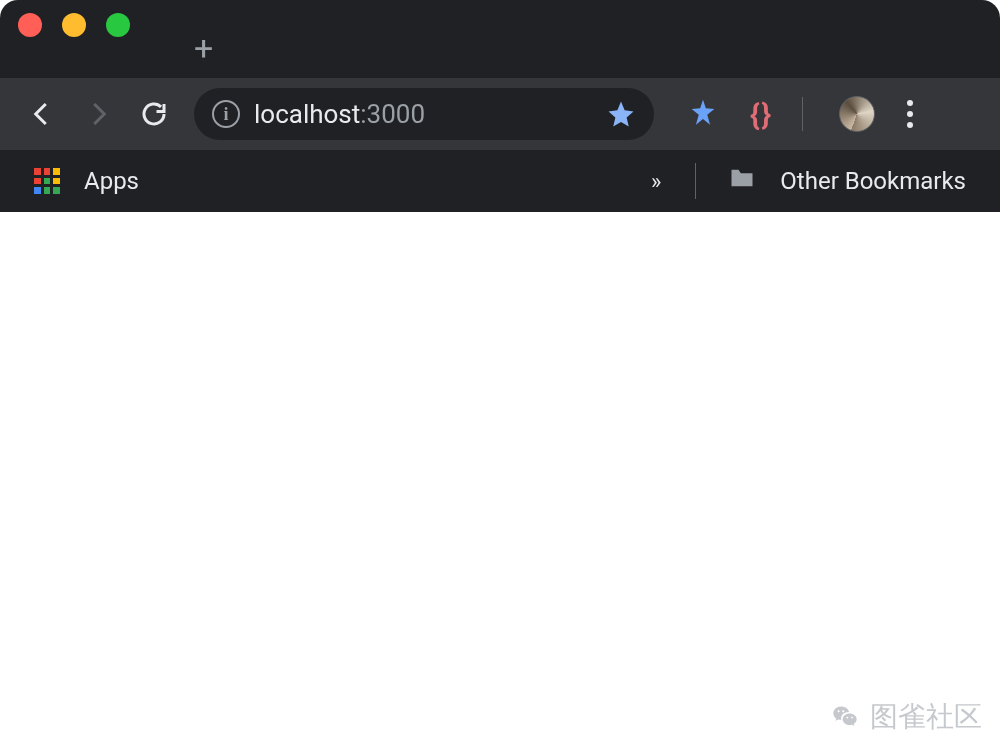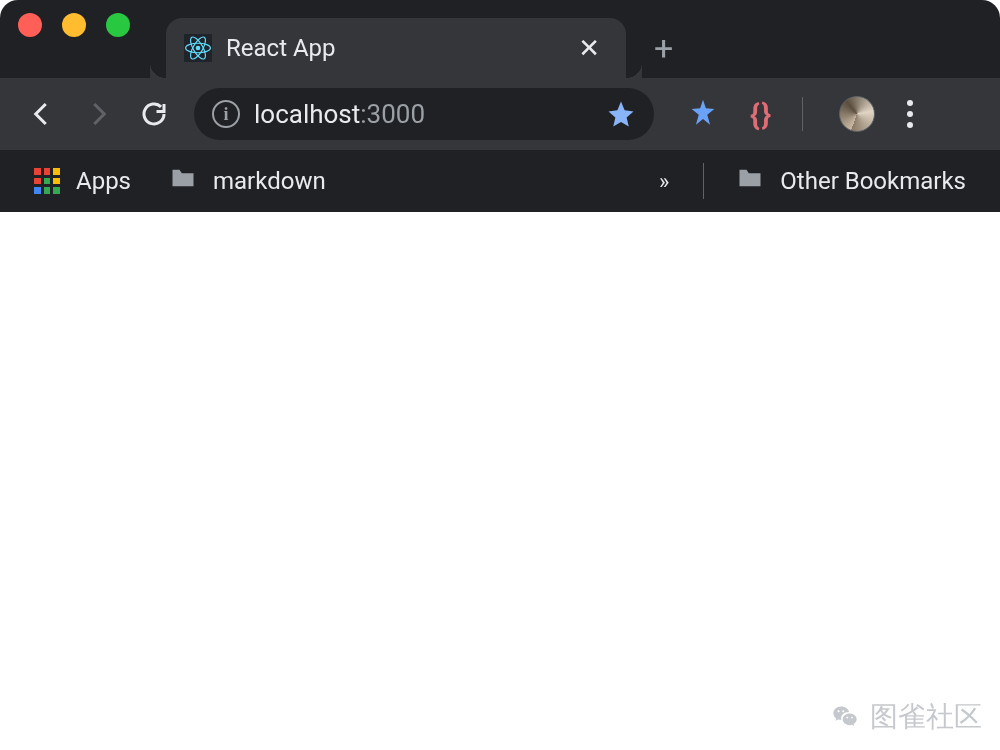--- a/index.html
+++ b/index.html
@@ -176,21 +176,21 @@
   .bookmarks {
     display:flex;
     align-items:center;
     height:62px;
     padding: 0 20px;
     gap: 10px;
     color:#e8eaed;
     font-size:24px;
   }
   .bm-item {
-    display:flex;align-items:center;gap:16px;
+    display:flex;align-items:center;gap:24px;
     padding: 6px 14px;
     cursor:pointer;
     white-space:nowrap;
   }
   .apps-icon {
     width:26px;height:26px;
     display:grid;grid-template-columns:repeat(3,1fr);grid-template-rows:repeat(3,1fr);gap:3px;
   }
   .apps-icon span{width:100%;height:100%;}
   .apps-icon span:nth-child(1){background:#ea4335;}
@@ -239,34 +239,20 @@
 
 <div class="chrome">
 
   <div class="tabstrip">
     <div class="traffic-lights">
       <div class="traffic-light tl-close"></div>
       <div class="traffic-light tl-min"></div>
       <div class="traffic-light tl-max"></div>
     </div>
 
-    <div class="tab">
-      <span class="react-favicon">
-        <svg viewBox="-11.5 -10.23 23 20.46">
-            <circle r="2.05" fill="#61dafb"></circle>
-            <g stroke="#61dafb" stroke-width="1" fill="none">
-              <ellipse rx="11" ry="4.2"></ellipse>
-              <ellipse rx="11" ry="4.2" transform="rotate(60)"></ellipse>
-              <ellipse rx="11" ry="4.2" transform="rotate(120)"></ellipse>
-            </g>
-          </svg>
-      </span>
-      <span class="tab-title">React App</span>
-      <span class="tab-close">✕</span>
-    </div>
 
     <div class="new-tab">+</div>
   </div>
 
   <div class="toolbar">
     <div class="nav-btn">
       <svg viewBox="0 0 24 24">
           <path d="M15 4l-8 8 8 8"></path>
         </svg>
     </div>
@@ -320,28 +306,20 @@
           <span></span>
           <span></span>
           <span></span>
           <span></span>
           <span></span>
       </span>
       <span>Apps</span>
     </div>
 
 
-    <div class="bm-item">
-      <span class="folder-icon">
-        <svg viewBox="0 0 24 24">
-            <path d="M3 5h6l2 3h10v11H3z"></path>
-          </svg>
-      </span>
-      <span>markdown</span>
-    </div>
 
     <div class="bm-overflow">»</div>
 
     <div class="vsep2"></div>
 
     <div class="bm-item">
       <span class="folder-icon">
         <svg viewBox="0 0 24 24">
             <path d="M3 5h6l2 3h10v11H3z"></path>
           </svg>

